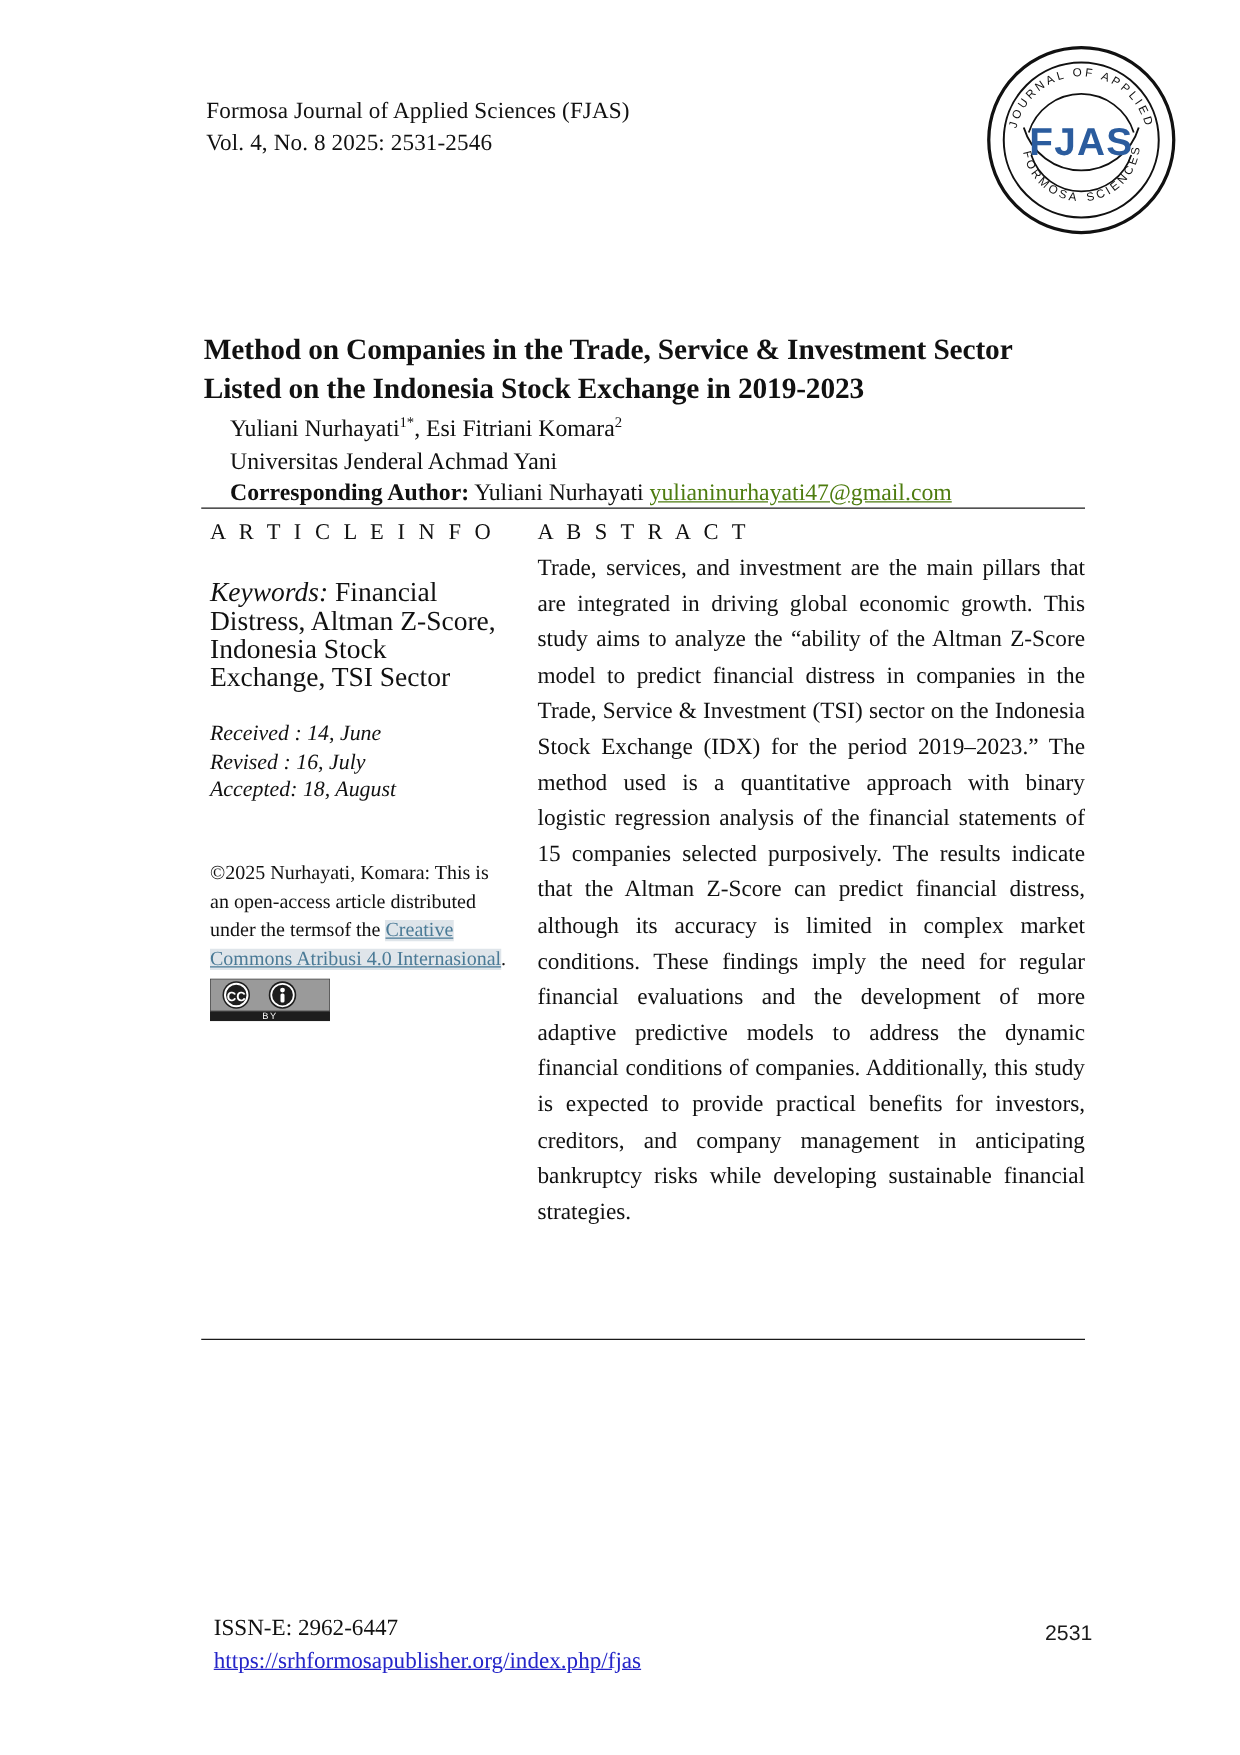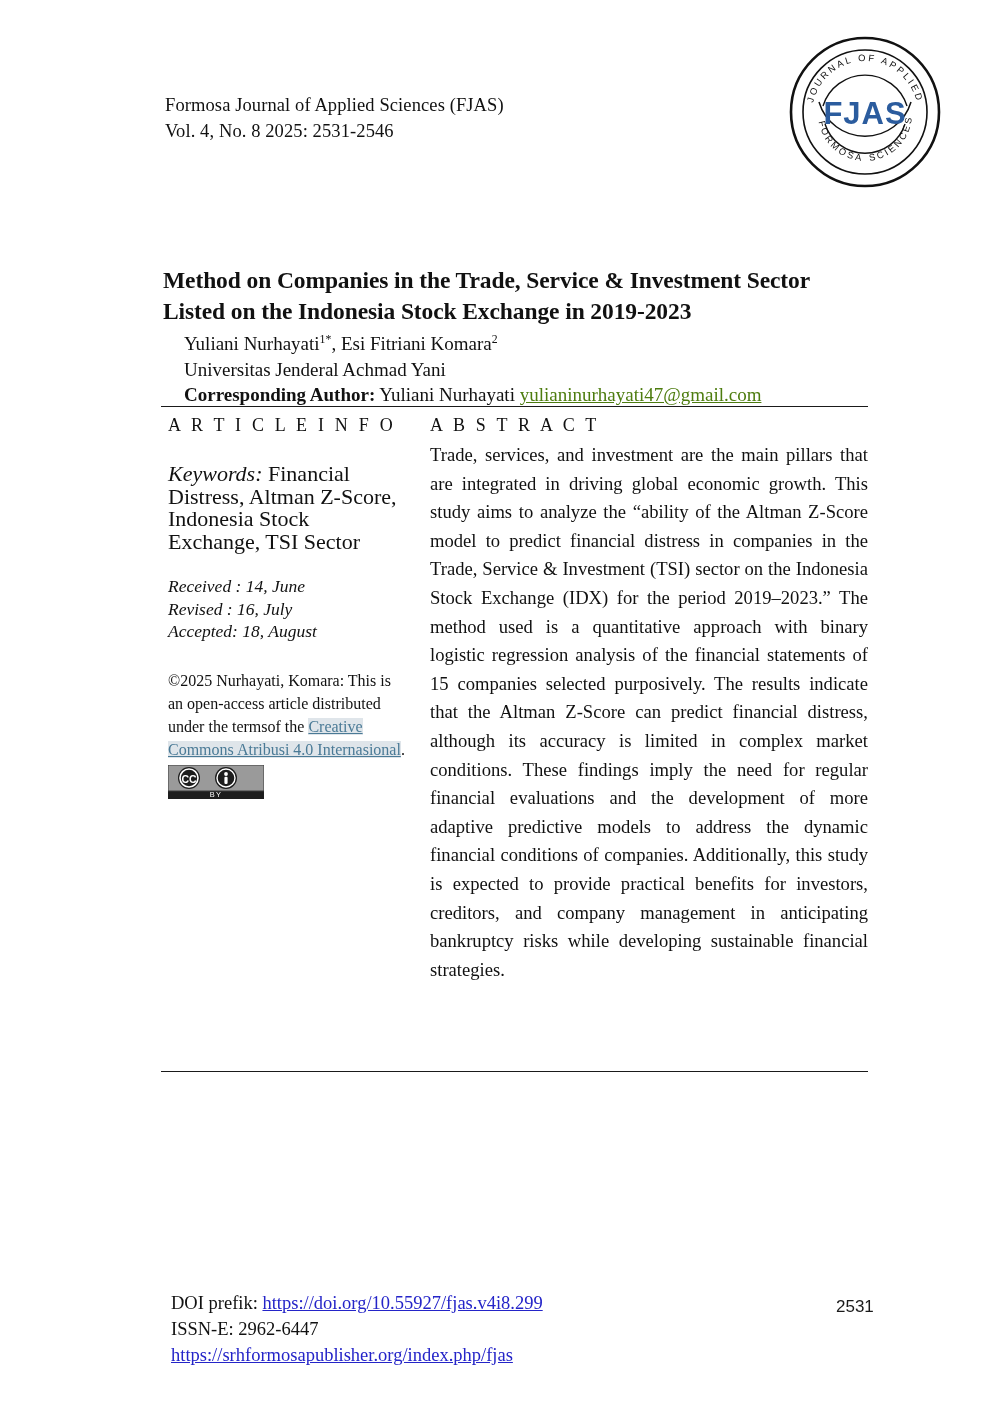--- a/index.html
+++ b/index.html
@@ -23,21 +23,20 @@
     width: 992px;
     height: 1404px;
   }
 
   
   .masthead {
     position: absolute;
     left: 165px;
     top: 76px;
     width: 560px;
-    margin-top: 16px;
   }
   .masthead-line {
     font-size: 18.5px;
     line-height: 26px;
     letter-spacing: 0.1px;
     white-space: nowrap;
   }
 
   .logo-wrap {
     position: absolute;
@@ -122,21 +121,21 @@
   .keywords em { font-style: italic; }
 
   .dates {
     margin-top: 22px;
     font-size: 17.5px;
     line-height: 22.5px;
     font-style: italic;
   }
 
   .copyright {
-    margin-top: 26px;
+    margin-top: 44px;
     font-size: 16px;
     line-height: 23px;
   }
   a.cclink {
     color: #4a7a96;
     background: #dfe5ea;
     text-decoration: underline;
   }
 
   .cc-badge {
@@ -257,19 +256,18 @@
       <text x="48" y="32" text-anchor="middle" font-family="'Liberation Sans', sans-serif" font-size="7.4" letter-spacing="1.2" fill="#ffffff">BY</text>
     </svg>
   </div>
 
   <div class="col-right">
     <div class="sec-head">A B S T R A C T</div>
     <div class="abstract-body">Trade, services, and investment are the main pillars that are integrated in driving global economic growth. This study aims to analyze the “ability of the Altman Z-Score model to predict financial distress in companies in the Trade, Service &amp; Investment (TSI) sector on the Indonesia Stock Exchange (IDX) for the period 2019–2023.” The method used is a quantitative approach with binary logistic regression analysis of the financial statements of 15 companies selected purposively. The results indicate that the Altman Z-Score can predict financial distress, although its accuracy is limited in complex market conditions. These findings imply the need for regular financial evaluations and the development of more adaptive predictive models to address the dynamic financial conditions of companies. Additionally, this study is expected to provide practical benefits for investors, creditors, and company management in anticipating bankruptcy risks while developing sustainable financial strategies.</div>
   </div>
 
   <div class="footer">
-    <div><span>DOI prefik: </span><a href="#">https://doi.org/10.55927/fjas.v4i8.299</a></div>
     <div>ISSN-E: 2962-6447</div>
     <div><a href="#">https://srhformosapublisher.org/index.php/fjas</a></div>
   </div>
   <div class="page-number">2531</div>
 
 </div>
 
 </body></html>

